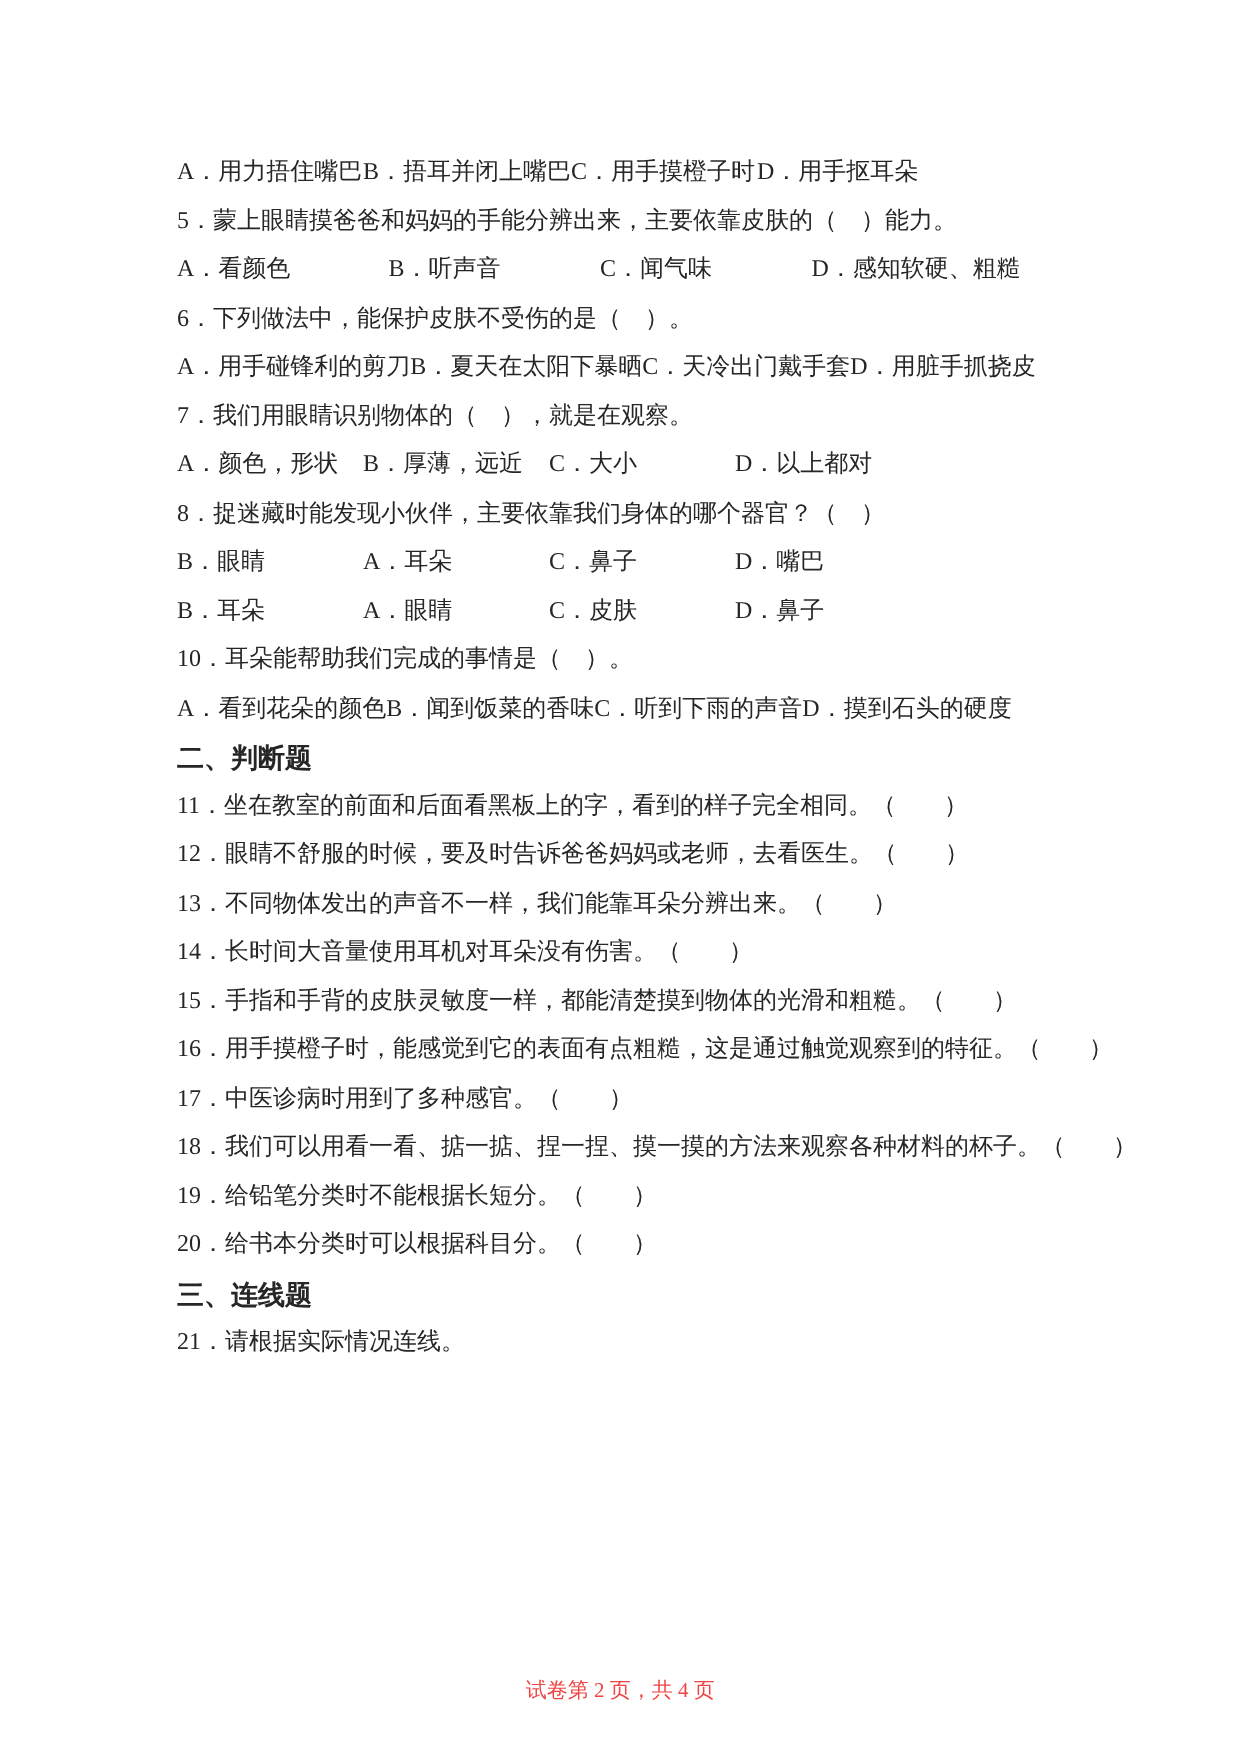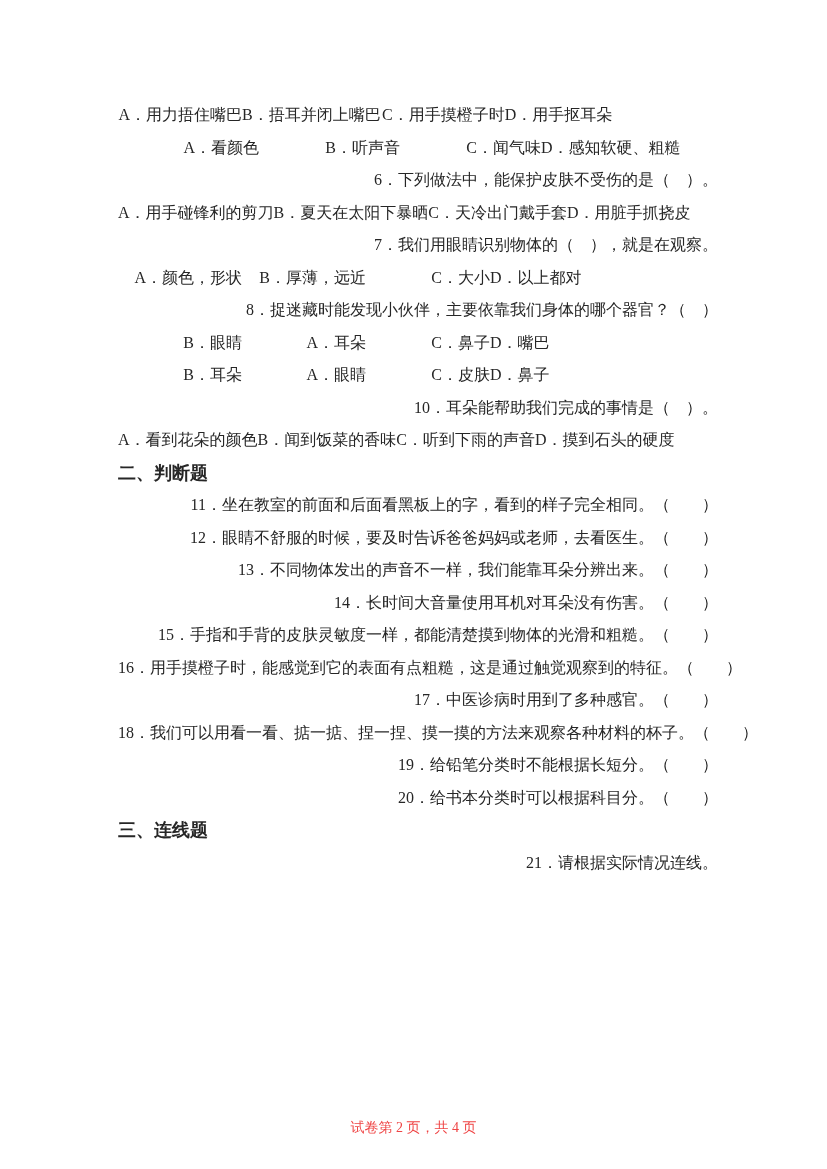--- a/index.html
+++ b/index.html
@@ -19,21 +19,20 @@
   .content {
     position: absolute;
     left: 118px; top: 99px;
     width: 600px;
   }
   .line {
     font-size: 16px;
     line-height: 32.5px;
     white-space: nowrap;
     margin: 0;
-    text-align: right;
   }
   .opts { display: flex; }
   .opts span { display: inline-block; min-width: 124px; white-space: nowrap; }
   .opts.wide span { min-width: 141px; }
   .opts span:last-child { min-width: 0; }
   .sec-title {
     font-size: 18px;
     font-weight: 700;
     line-height: 32.5px;
     margin: 0;
@@ -55,20 +54,21 @@
 <div class="page">
   <div class="content">
 
     <div class="line opts">
       <span>A．用力捂住嘴巴</span>
       <span>B．捂耳并闭上嘴巴</span>
       <span>C．用手摸橙子时</span>
       <span>D．用手抠耳朵</span>
     </div>
 
+    <div class="line">5．蒙上眼睛摸爸爸和妈妈的手能分辨出来，主要依靠皮肤的（　）能力。</div>
     <div class="line opts wide">
       <span>A．看颜色</span>
       <span>B．听声音</span>
       <span>C．闻气味</span>
       <span>D．感知软硬、粗糙</span>
     </div>
 
     <div class="line">6．下列做法中，能保护皮肤不受伤的是（　）。</div>
     <div class="line opts">
       <span>A．用手碰锋利的剪刀</span>

